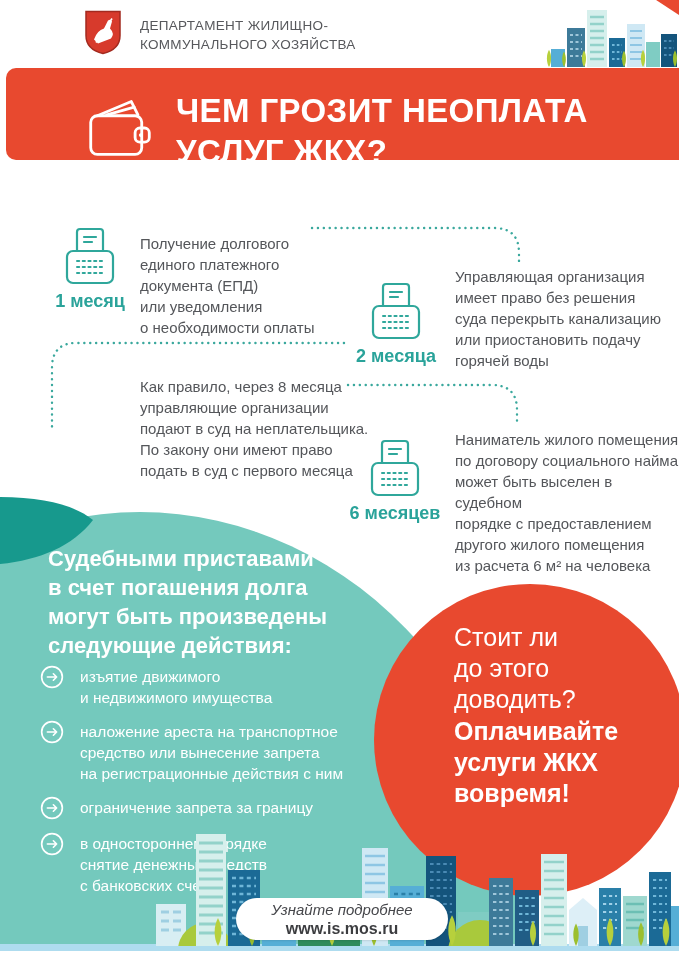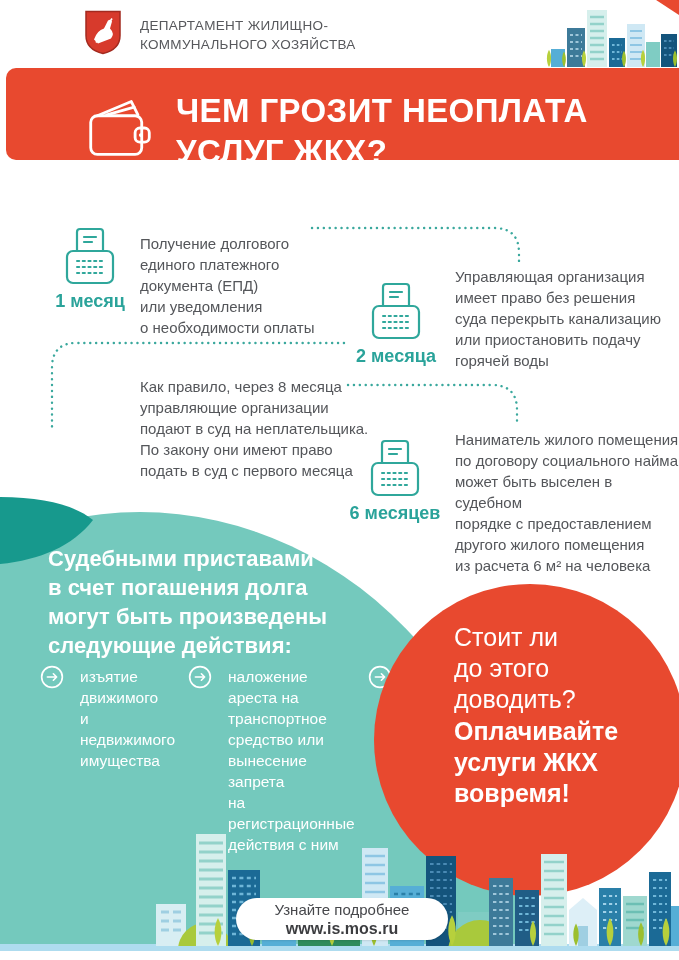--- a/index.html
+++ b/index.html
@@ -28,38 +28,38 @@
   .ms-label{font-size:18px;font-weight:bold;color:#2AA39A;white-space:nowrap;}
   .ms-text{position:absolute;font-size:15px;line-height:21px;color:#54565A;z-index:5;}
   .m1-col{left:38px;top:226px;width:104px;}  .m1-text{left:140px;top:233px;}
   .m2-col{left:342px;top:281px;width:108px;} .m2-text{left:455px;top:266px;}
   .m3-col{left:30px;top:388px;width:108px;}  .m3-text{left:140px;top:376px;}
   .m4-col{left:336px;top:438px;width:118px;} .m4-text{left:455px;top:429px;}
 
   
   .blob-layer{left:0;top:0;width:679px;height:960px;z-index:10;pointer-events:none;}
   .panel-heading{left:48px;top:544px;font-size:22px;line-height:29px;font-weight:bold;color:#fff;z-index:11;}
-  .bullets{left:40px;top:666px;width:320px;display:flex;flex-direction:row;gap:13px;z-index:11;}
+  .bullets{left:40px;top:666px;width:320px;display:flex;flex-direction:column;gap:13px;z-index:11;}
   .bullet{display:flex;gap:16px;align-items:flex-start;}
   .bullet-icon{flex:0 0 24px;width:24px;height:24px;margin-top:-1px;}
   .bullet-text{font-size:15.5px;line-height:21px;color:#fff;}
 
   
   .cta-circle{left:374px;top:584px;width:312px;height:312px;border-radius:50%;background:#E8492F;z-index:12;}
   .cta-q{position:absolute;left:80px;top:38px;font-size:25px;line-height:31px;color:#fff;}
   .cta-m{position:absolute;left:80px;top:132px;font-size:25px;line-height:31px;color:#fff;font-weight:800;}
 
   
   .ground-strip{left:0;top:944px;width:679px;height:7px;background:#AEDCEF;z-index:18;}
   .ground-base{left:0;top:951px;width:679px;height:9px;background:#fff;z-index:19;}
   .skyline-bottom{left:0;top:826px;width:679px;height:120px;z-index:20;pointer-events:none;}
   .info-pill{left:236px;top:898px;width:212px;height:42px;border-radius:22px;background:#fff;
              display:flex;flex-direction:column;align-items:center;justify-content:center;
              z-index:30;box-shadow:0 1px 2px rgba(0,0,0,.10);cursor:pointer;}
-  .pill-l1{font-size:15px;line-height:18px;color:#46474B;}
+  .pill-l1{font-size:15px;line-height:18px;color:#46474B;font-style:italic;}
   .pill-l2{font-size:16px;line-height:19px;font-weight:bold;color:#3C3D40;}
 </style>
 </head>
 <body>
 
 <div class="poster">
 
   <div class="abs logo">
     <svg viewBox="0 0 38 46" width="38" height="47">
       <path d="M2 2 H36 V26 Q36 40 19 44 Q2 40 2 26 Z" fill="#D73A2C" stroke="#A32A1F" stroke-width="1.5"></path>

